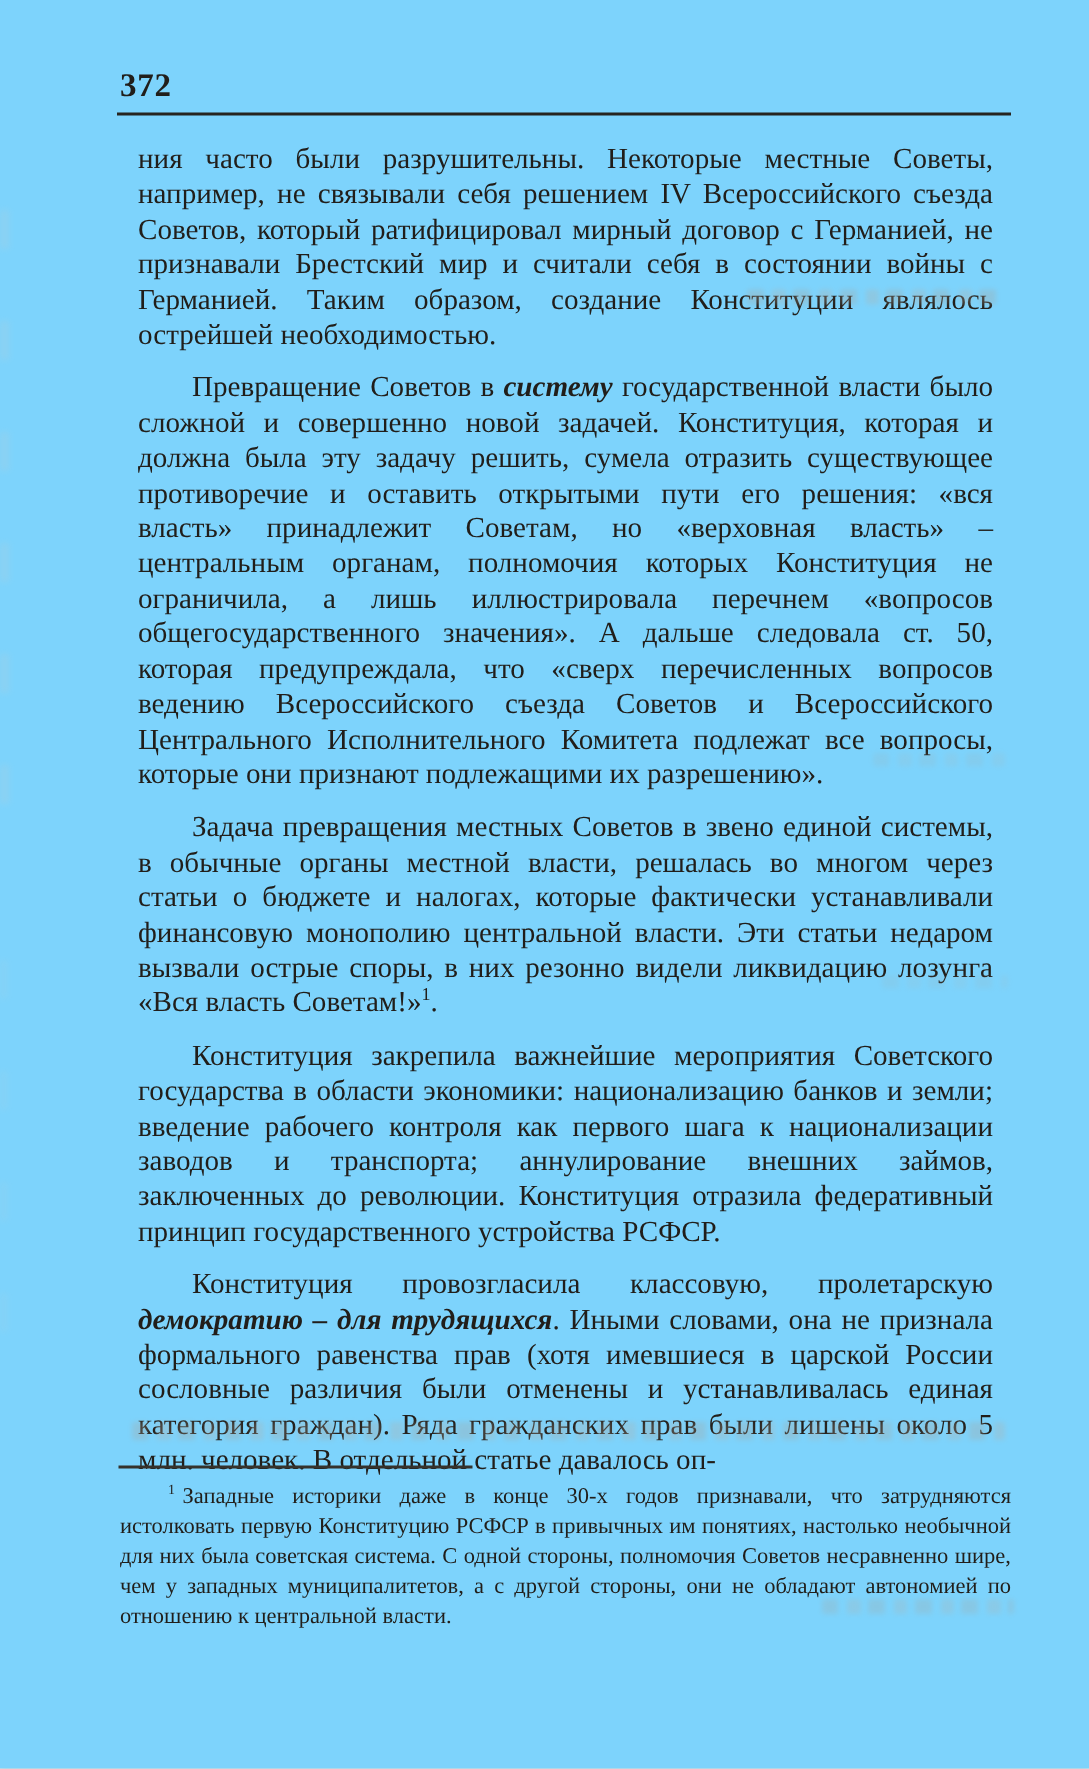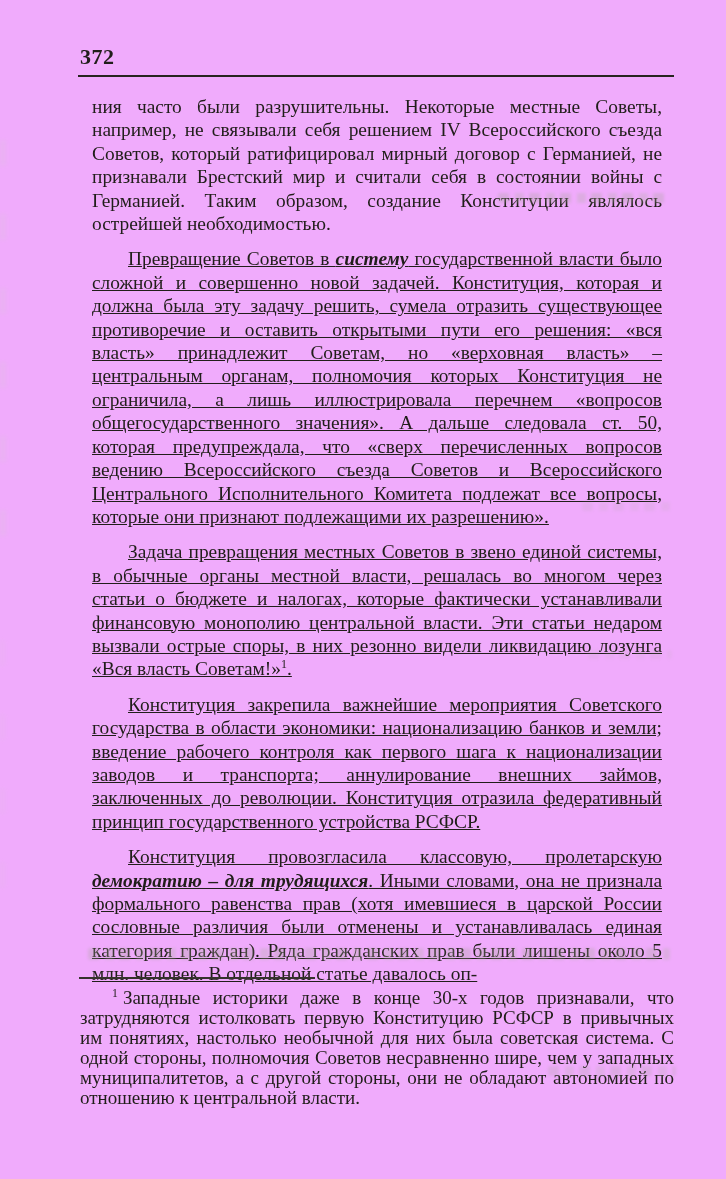--- a/index.html
+++ b/index.html
@@ -1,19 +1,19 @@
 <!DOCTYPE html>
 <html><head>
 <meta charset="utf-8">
 <style>
   html,body{margin:0;padding:0;background:#e9e9e7;}
   .page{
     position:relative;
     width:726px;height:1179px;
-    background:#f0abfc;
+    background:#7dd3fc;
     font-family:"Liberation Serif", serif;
     color:#211e1a;
     overflow:hidden;
     box-shadow:0 0 4px rgba(0,0,0,.2);
   }
   
   .page-number{
     position:absolute;left:80px;top:44px;
     font-size:22px;font-weight:bold;letter-spacing:.5px;
   }
@@ -21,31 +21,31 @@
     position:absolute;left:78px;top:75px;
     width:596px;height:2px;background:#27241f;
   }
   
   .body-text{
     position:absolute;left:80px;top:83px;width:594px;
     font-size:19.4px;line-height:23.4px;
     text-align:justify;
   }
   .body-text p{margin:12px;}
-  .body-text p.indent{text-indent:36px;text-decoration:underline;}
+  .body-text p.indent{text-indent:36px;}
   .em{font-weight:bold;font-style:italic;}
   sup{font-size:.62em;line-height:0;vertical-align:super;}
   
   .footnote-rule{
     position:absolute;left:79px;top:977px;
     width:236px;height:2px;background:#35322c;
   }
   .footnote{
     position:absolute;left:80px;top:988px;width:594px;
-    font-size:19px;line-height:20px;text-align:justify;
+    font-size:15px;line-height:20px;text-align:justify;
   }
   .footnote p{margin:0;text-indent:32px;}
   .fn-marker{margin-right:5px;}
   
   .ghost{
     position:absolute;height:10px;
     filter:blur(1.6px);border-radius:2px;
     background:repeating-linear-gradient(90deg,
       #a8a59d 0 11px, rgba(0,0,0,0) 11px 17px,
       #b3b0a8 17px 26px, rgba(0,0,0,0) 26px 31px);

